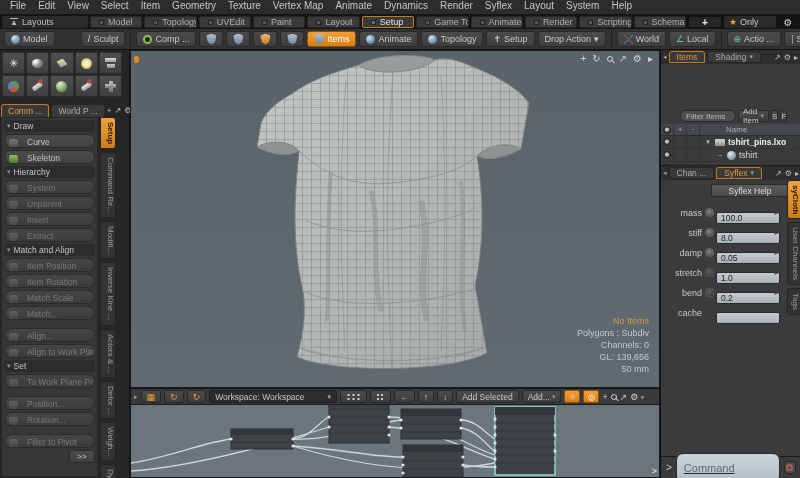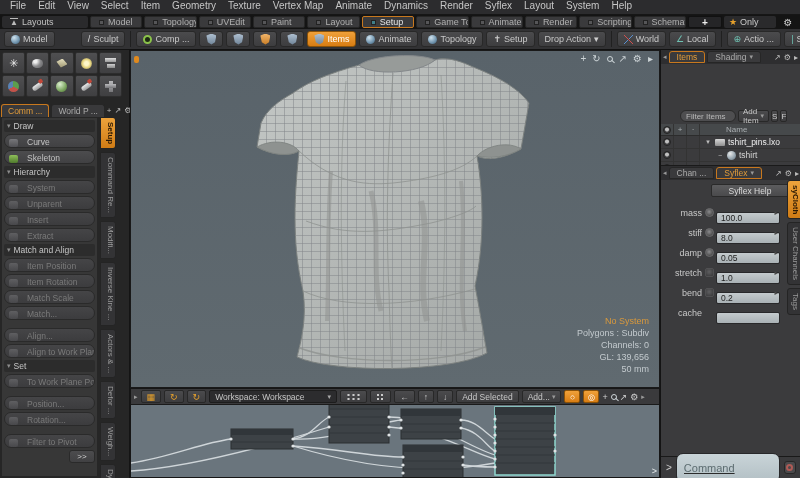--- a/index.html
+++ b/index.html
@@ -115,21 +115,21 @@
   .filter-input::placeholder { color:#b9b9b9; }
   .additem { height:12px; flex:1; background:linear-gradient(#4b4b4d,#3d3d3f); border:1px solid #282828; border-radius:2px; color:#c9c9c9; font-size:8px; display:flex; align-items:center; padding:0 4px; gap:2px; }
   .sf { width:12px; height:12px; background:linear-gradient(#4b4b4d,#3d3d3f); border:1px solid #282828; border-radius:2px; color:#c9c9c9; font-size:8px; text-align:center; line-height:11px; }
 
   .tree-head { display:flex; align-items:center; height:12px; background:#46494b; border-bottom:1px solid #2c2c2c; font-size:8px; color:#a9aeb1; }
   .tcol { width:13px; flex:none; display:flex; justify-content:center; align-items:center; border-right:1px solid #333; height:100%; }
   .tname { padding-left:26px; }
   .t-row { display:flex; align-items:center; height:13px; font-size:8.5px; color:#d4d4d4; border-bottom:1px solid #333; background:#3b3b3d; }
   .t-row.selected { background:#54585a; }
   .t-row.selected .t-label { color:#e0902a; }
-  .t-label.bold { font-weight:normal; color:#efefef;text-align:center; }
+  .t-label.bold { font-weight:bold; color:#efefef;text-align:center; }
   .t-main { display:flex; align-items:center; gap:3px; flex:1; height:100%; }
   .eye { width:8px; height:8px; border-radius:50%; background:radial-gradient(circle at 50% 42%, #bfbfbf 0 1.5px, #434345 2.5px); border:1px solid #232323; }
   .exp { font-size:7px; color:#bdbdbd; width:8px; text-align:center; }
   .ico-scene { width:10px; height:7px; background:linear-gradient(#d6d6d6,#8f8f8f); border-radius:1px; }
   .ico-cam { width:9px; height:7px; background:#a8b0b5; border-radius:1px; position:relative; }
   .ico-cam::before { content:""; position:absolute; left:1px; top:1.5px; width:4px; height:4px; border-radius:50%; background:#42484c; }
   .ico-mesh { width:9px; height:9px; border-radius:50%; background:radial-gradient(circle at 35% 30%, #e8eaea, #93a2ad 60%, #5e6d78); }
   .ico-cloth { width:8px; height:8px; border-radius:50%; border:2px solid #c8d84c; }
 
   .props { position:absolute; left:0; top:115px; width:140px; height:291px; background:#3b3b3d; border-top:1px solid #1a1a1a; }
@@ -484,21 +484,21 @@
   <div class="vp-dot"></div>
   <div class="vp-icons">
     <span>+</span>
     <span>↻</span>
     <span class="mag"></span>
     <span>↗</span>
     <span>⚙</span>
     <span>▸</span>
   </div>
   <div class="vp-info">
-    <div class="warn">No System</div>
+    <div class="warn">No Items</div>
     <div>Polygons : Subdiv</div>
     <div>Channels: 0</div>
     <div>GL: 139,656</div>
     <div>50 mm</div>
   </div>
 </div>
 
 <div class="schematic">
   <div class="sc-header">
     <span class="tri-l">▸</span>

